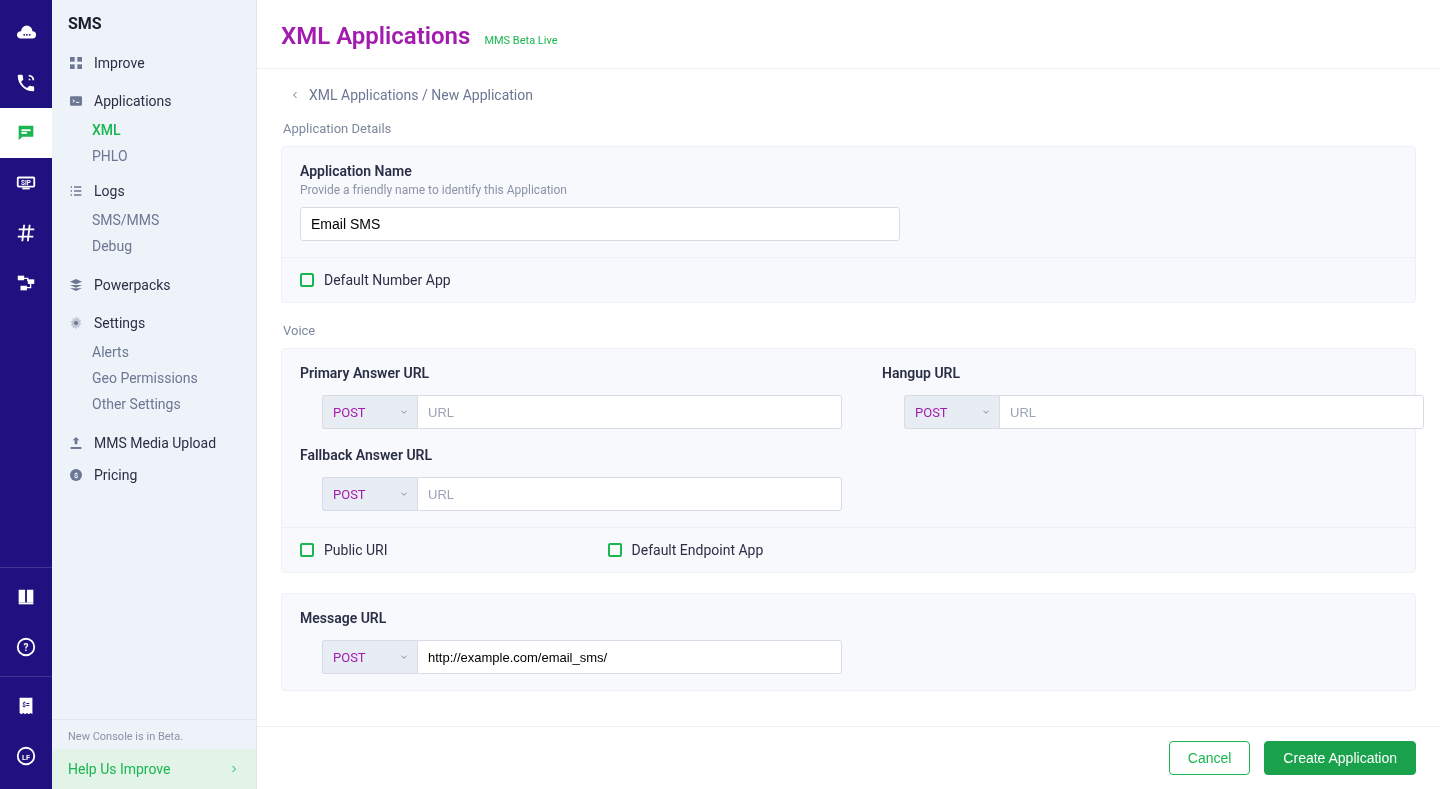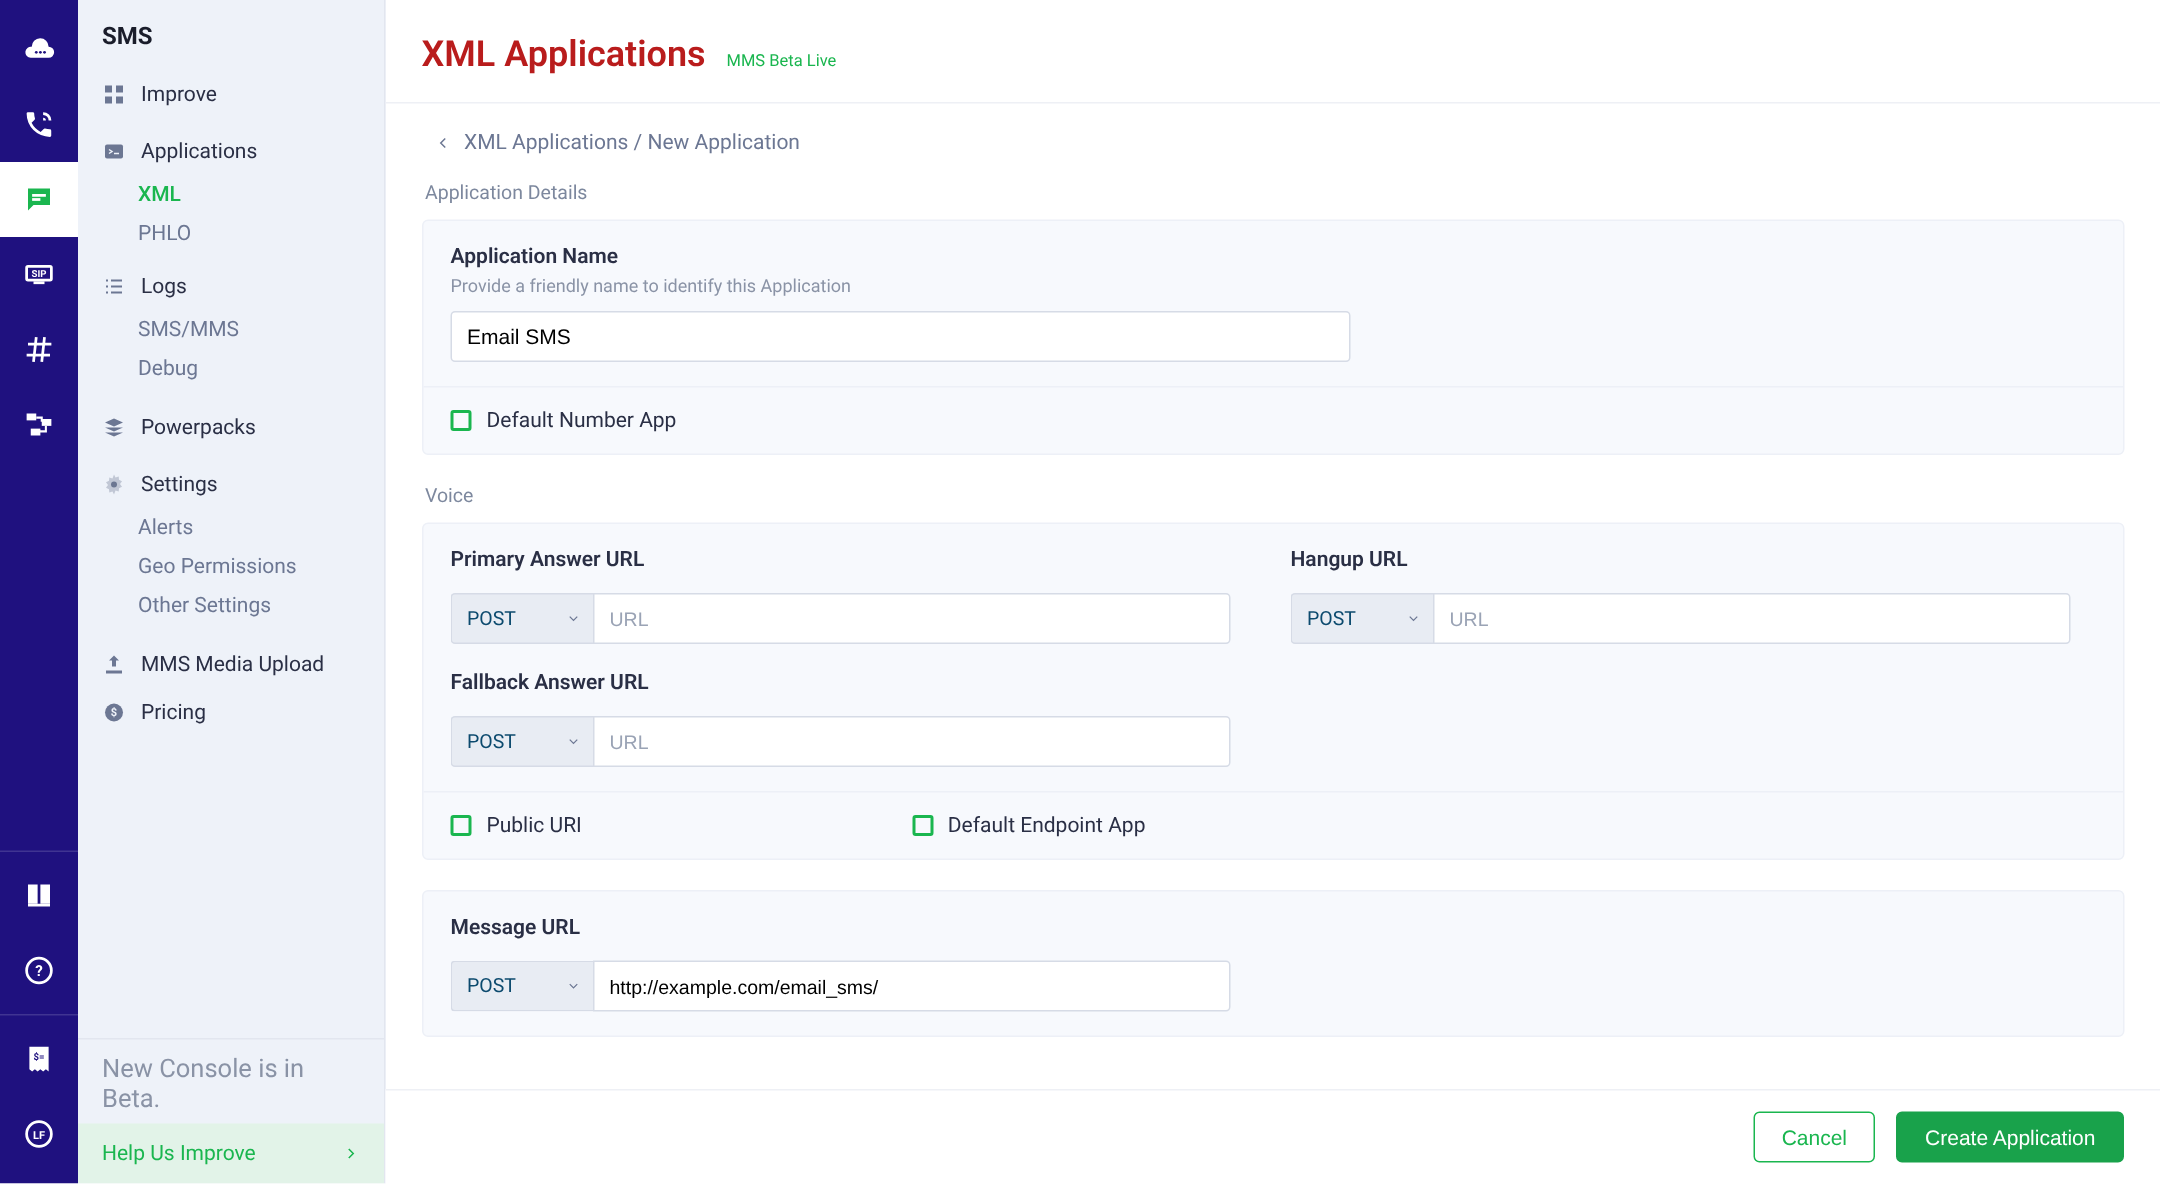--- a/index.html
+++ b/index.html
@@ -38,49 +38,49 @@
     font-size:14px;
   }
   .sidebar-title { padding: 14px 16px; font-weight:700; font-size:16px; color:#1a1d2b;}
   .side-nav { padding: 0 0 12px 0; flex:1; overflow:auto;}
   .side-group { margin-top: 6px; }
   .side-item { display:flex; align-items:center; padding: 8px 16px; color:#2a2f45; cursor:pointer;}
   .side-sub { padding: 5px 16px 5px 40px; color:#6c7793; cursor:pointer;}
   .side-sub.active { color:#1ab64f; font-weight:500;}
   .side-item .mini { width:16px; height:16px; margin-right:10px; color:#6c7793; flex-shrink:0;}
   .side-footer { border-top:1px solid #e2e6ef; }
-  .beta-note { font-size:17px; color:#8a93a6; padding: 10px 16px 6px; }
+  .beta-note { font-size:11px; color:#8a93a6; padding: 10px 16px 6px; }
   .help-improve { background:#e2f3e8; color:#1ab64f; padding:12px 16px; display:flex; align-items:center; justify-content:space-between; cursor:pointer;}
   .help-improve .chev { color:#1ab64f; }
 
   
   .main { flex:1; display:flex; flex-direction:column; min-width:0;}
   .main-scroll { flex:1; overflow:auto; padding: 0 24px 24px; }
   .page-header { padding: 22px 24px 18px; border-bottom:1px solid #eef0f5; display:flex; align-items:baseline; gap:14px;}
-  .page-title { font-size:24px; font-weight:600; color:#b91c1c;}
+  .page-title { font-size:24px; font-weight:600; color:#a21caf;}
   .page-badge { font-size:11px; color:#1ab64f; }
 
   .breadcrumb { display:flex; align-items:center; gap:8px; color:#6c7793; font-size:14px; margin: 18px 0 18px 8px; cursor:pointer;}
   .breadcrumb .chev { color:#6c7793; }
 
   .section-label { font-size:13px; color:#7d889e; margin: 6px 0 10px 2px; }
   .card { background:#f7f9fd; border:1px solid #edf0f7; border-radius:4px; margin-bottom: 20px;}
   .card-row { padding: 16px 18px; border-bottom:1px solid #edf0f7;}
   .card-row:last-child { border-bottom:none;}
   .field-label { font-size:14px; font-weight:600; color:#2a2f45; margin-bottom:4px;}
   .field-hint { font-size:12px; color:#8a93a6; margin-bottom:10px;}
   input[type=text].txt {
     width: 600px; height:34px; border:1px solid #d6dbe6; border-radius:3px;
     padding:0 10px; font-size:14px; background:#fff;
   }
   .url-row { display:flex; }
   .method {
     position:relative; width:95px; height:34px; background:#e8ecf3; border:1px solid #d6dbe6;
     border-right:none; border-radius:3px 0 0 3px; display:flex; align-items:center;
-    padding:0 10px; font-size:13px; color:#0c4a6e; cursor:pointer;
+    padding:0 10px; font-size:13px; color:#a21caf; cursor:pointer;margin-left:22px;
   }
   .method .caret { position:absolute; right:8px; top:50%; transform:translateY(-50%); color:#6c7793;}
   .url { height:34px; border:1px solid #d6dbe6; border-radius:0 3px 3px 0; width:425px; padding:0 10px; font-size:13px;}
   .url::placeholder{color:#9aa3b5;}
   .two-col { display:flex; gap:40px;}
   .col { flex:0 0 auto; }
   .checkbox-row { display:flex; gap:60px; padding:14px 18px; align-items:center;}
   .chk { display:flex; align-items:center; gap:10px; font-size:14px; color:#2a2f45; cursor:pointer;}
   .chkbox { width:14px; height:14px; border:2px solid #1ab64f; border-radius:2px; display:inline-block;}
 

